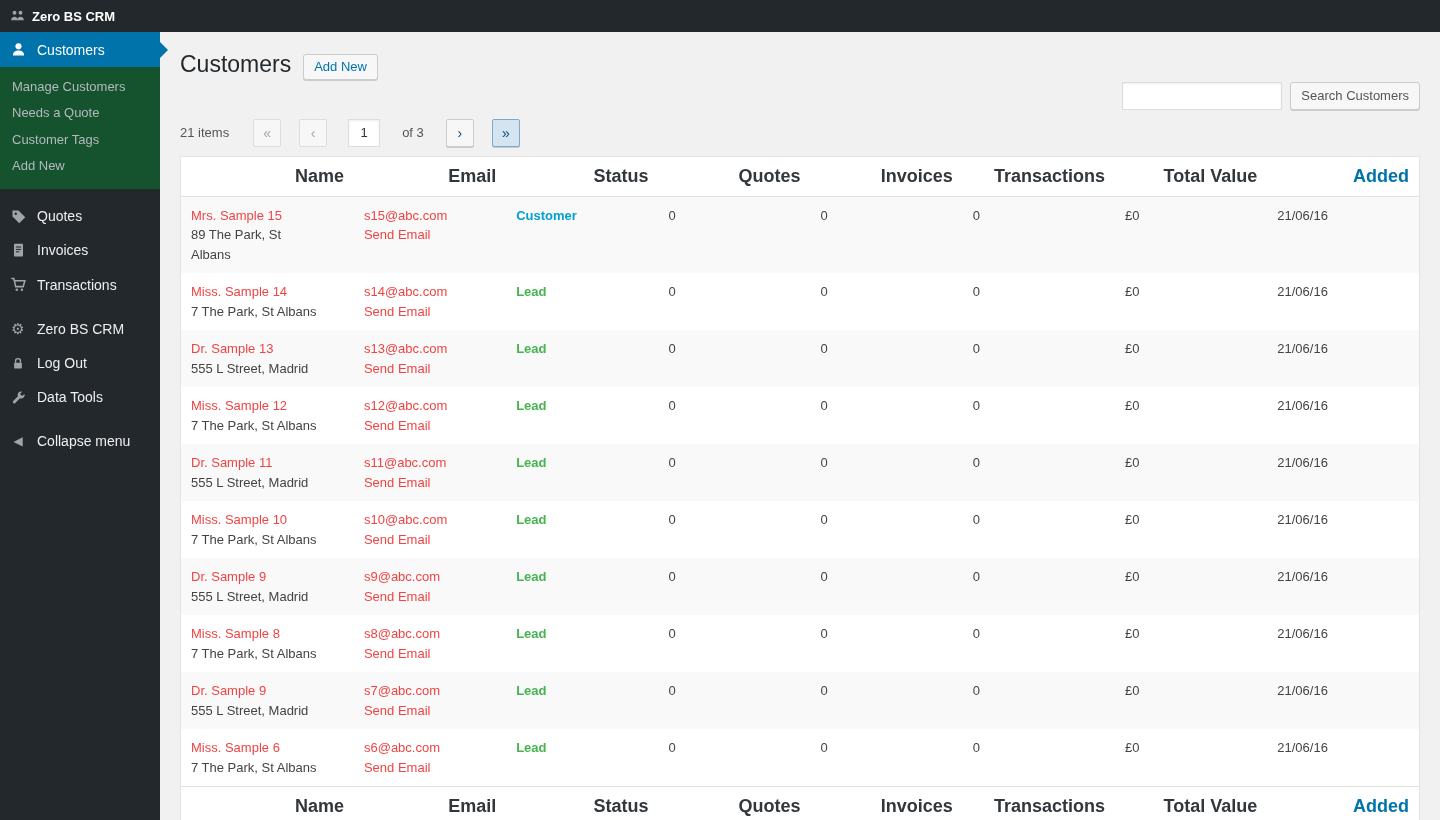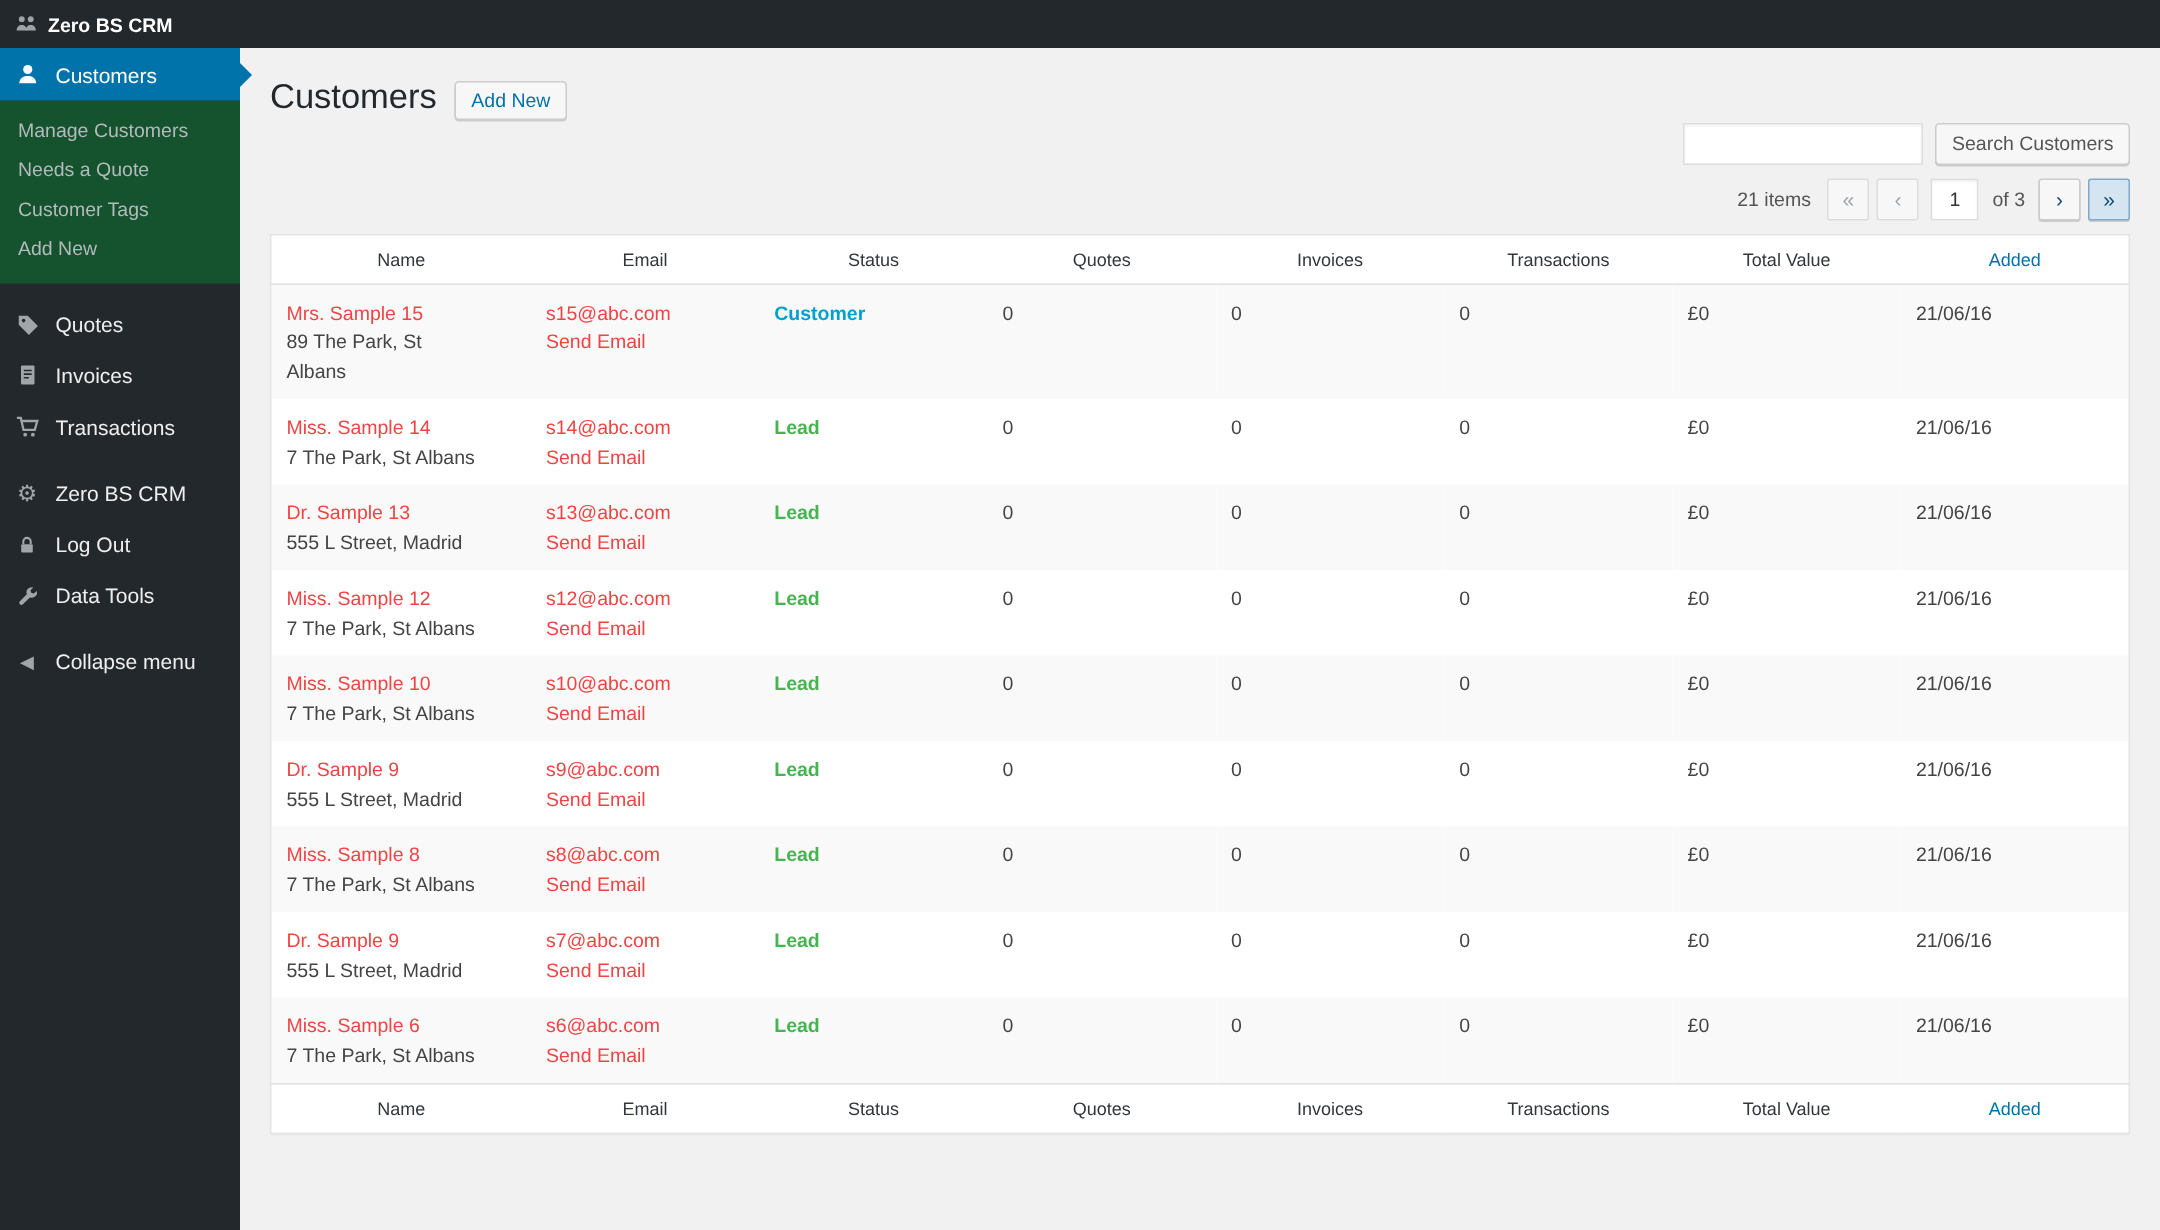--- a/index.html
+++ b/index.html
@@ -54,21 +54,21 @@
     font-family:inherit;
   }
   .add-new { margin-left:12px; color:#0073aa; height:26px; position:relative; top:2px; }
 
   .toolbar { display:flex; justify-content:flex-end; align-items:center; gap:8px; margin-top:2px; }
   .search-input {
     width:160px; height:28px; border:1px solid #ddd; background:#fff;
     box-shadow:inset 0 1px 2px rgba(0,0,0,.07); padding:0 8px; font:inherit; color:#333;
   }
 
-  .pag { display:flex; justify-content:flex-end; align-items:center; gap:5px; margin:9px 0; }
+  .pag { display:flex; align-items:center; gap:18px; margin:9px 0; }
   .pg-count { color:#555; margin-right:6px; }
   .pg-of, .pg-range { color:#555; margin:0 4px; }
   .pg-btn {
     min-width:28px; height:28px; display:inline-flex; align-items:center; justify-content:center;
     background:#f7f7f7; border:1px solid #ccc; border-radius:2px;
     color:#0a4b78; font-size:14px; box-shadow:0 1px 0 #ccc;
   }
   .pg-btn.disabled { color:#a0a5aa; border-color:#ddd; box-shadow:none; cursor:default; }
   .pg-btn.hl { background:#d5e4f1; border-color:#7ea8cc; }
   .pg-input {
@@ -76,21 +76,21 @@
     box-shadow:inset 0 1px 2px rgba(0,0,0,.07); color:#333; margin-left:3px;
   }
 
   
   .table-wrap { margin-top:2px; }
   table {
     width:100%; border-collapse:collapse; table-layout:fixed;
     background:#fff; border:1px solid #e5e5e5; box-shadow:0 1px 1px rgba(0,0,0,.04);
   }
   th {
-    text-align:center; font-size:12px; font-weight:400; color:#32373c;
+    text-align:right; font-size:18px; font-weight:700; color:#32373c;
     padding:9px 10px; cursor:pointer;
   }
   thead th { border-bottom:1px solid #e1e1e1; }
   tfoot th { border-top:1px solid #e1e1e1; }
   th.sorted { color:#0073aa; }
   td { padding:9px 10px; vertical-align:top; font-size:13px; color:#444; line-height:1.5; }
   tbody tr:nth-child(odd) { background:#f9f9f9; }
   .row-link { color:#ef4444; }
   .sub { color:#444; }
   td[data-name="name-cell"] .sub { max-width:132px; }
@@ -323,20 +323,38 @@
     <td data-name="status-cell">
       <span class="status status-lead" data-name="status-badge">Lead</span>
     </td>
     <td data-name="quotes-cell">0</td>
     <td data-name="invoices-cell">0</td>
     <td data-name="transactions-cell">0</td>
     <td data-name="total-value-cell">£0</td>
     <td data-name="added-cell">21/06/16</td>
   </tr>
 
+  <tr data-name="customer-row">
+    <td data-name="name-cell">
+      <a class="row-link" data-name="customer-name-link">Dr. Sample 11</a>
+      <div class="sub" data-name="customer-address">555 L Street, Madrid</div>
+    </td>
+    <td data-name="email-cell">
+      <a class="row-link" data-name="customer-email-link">s11@abc.com</a>
+      <div class="sub"><a class="row-link" data-name="send-email-link">Send Email</a></div>
+    </td>
+    <td data-name="status-cell">
+      <span class="status status-lead" data-name="status-badge">Lead</span>
+    </td>
+    <td data-name="quotes-cell">0</td>
+    <td data-name="invoices-cell">0</td>
+    <td data-name="transactions-cell">0</td>
+    <td data-name="total-value-cell">£0</td>
+    <td data-name="added-cell">21/06/16</td>
+  </tr>
 
   <tr data-name="customer-row">
     <td data-name="name-cell">
       <a class="row-link" data-name="customer-name-link">Miss. Sample 10</a>
       <div class="sub" data-name="customer-address">7 The Park, St Albans</div>
     </td>
     <td data-name="email-cell">
       <a class="row-link" data-name="customer-email-link">s10@abc.com</a>
       <div class="sub"><a class="row-link" data-name="send-email-link">Send Email</a></div>
     </td>

